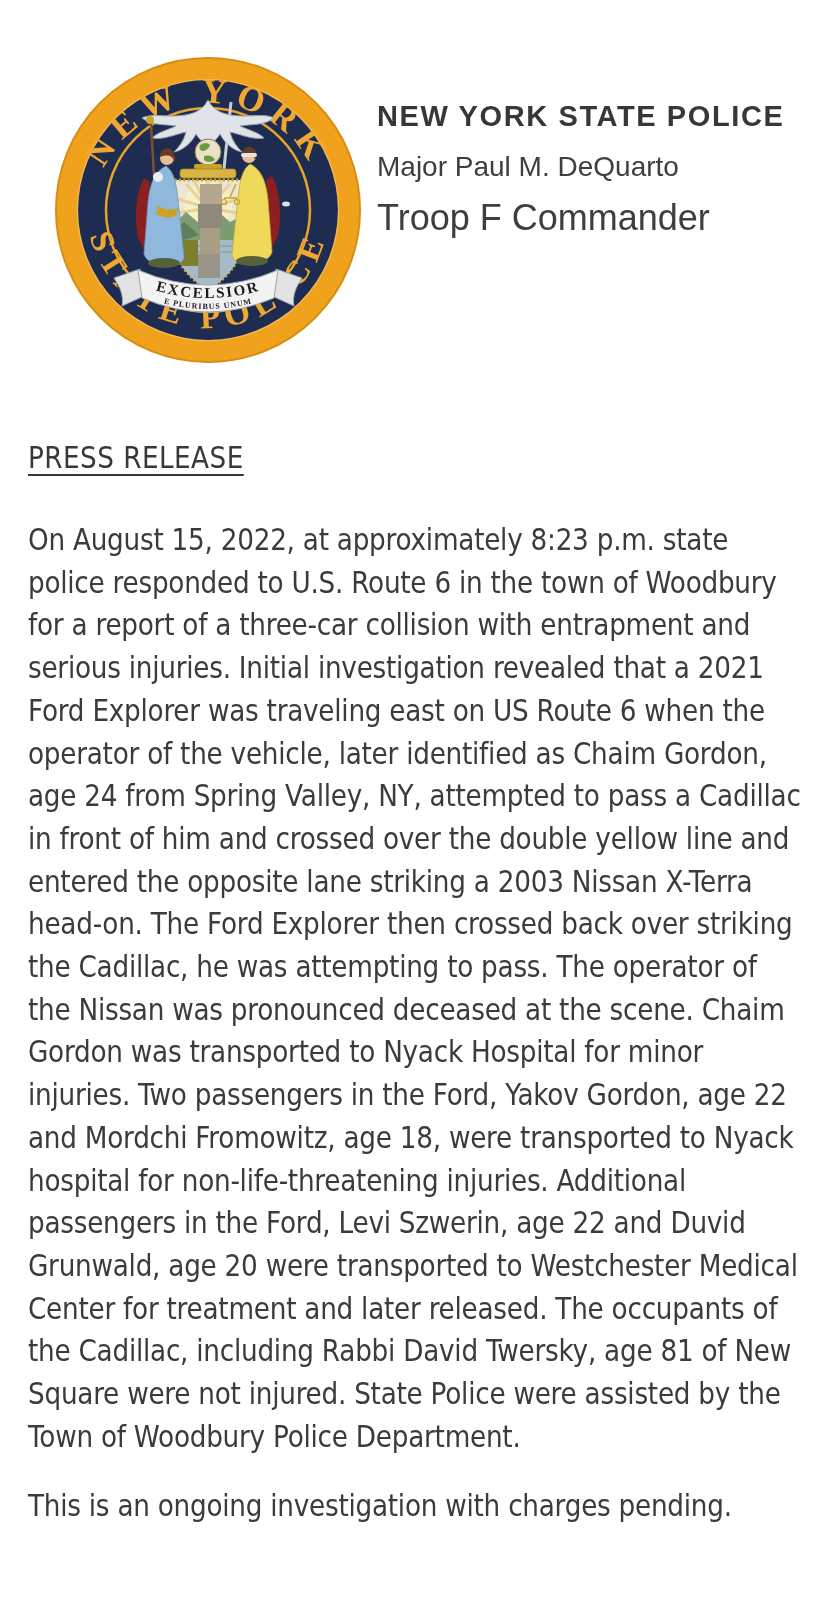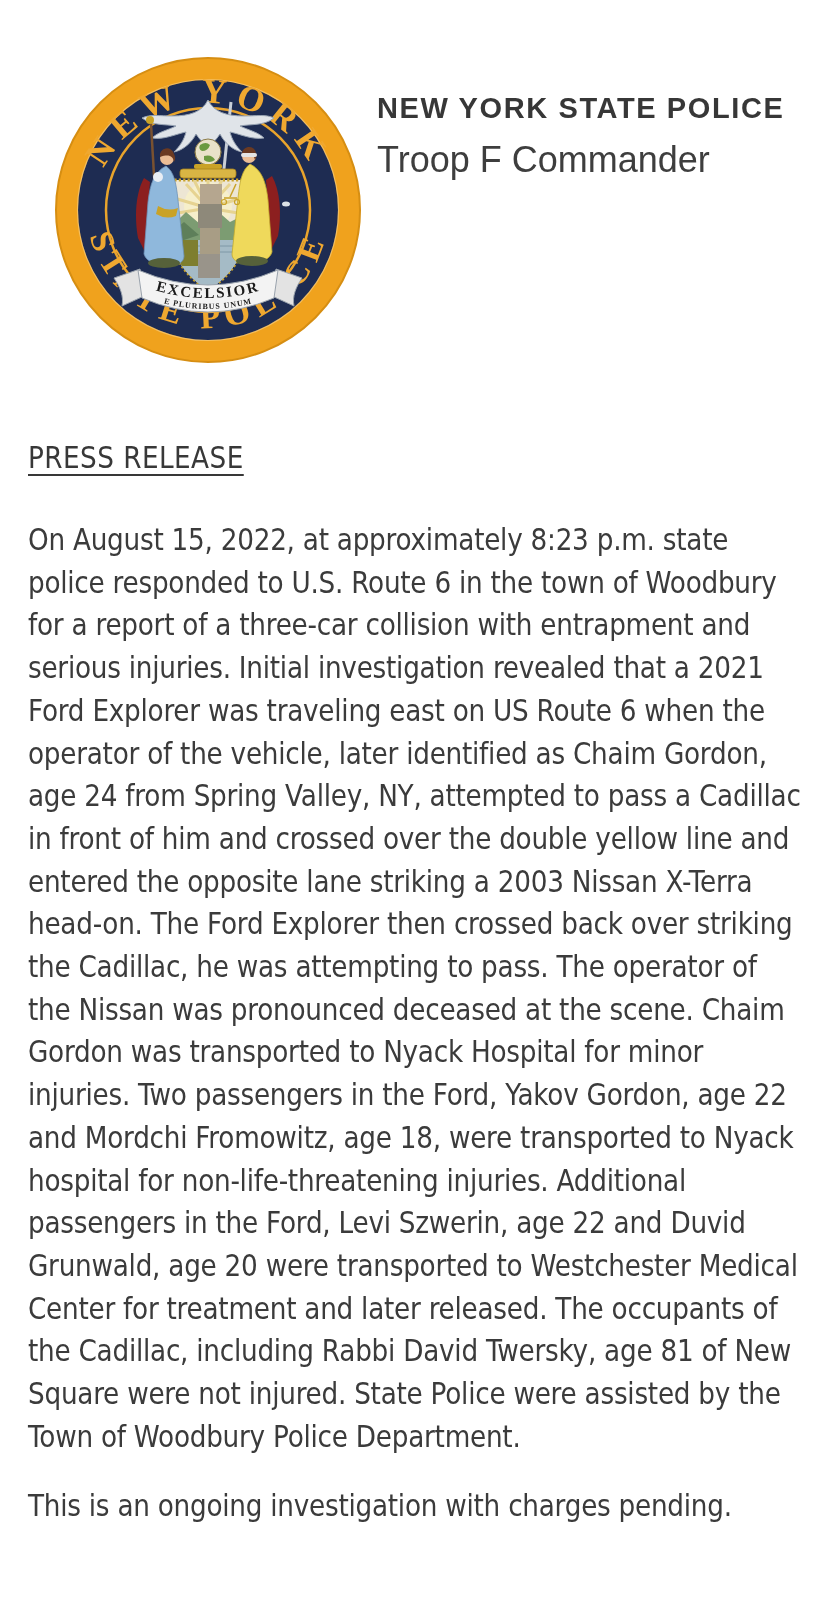--- a/index.html
+++ b/index.html
@@ -2,21 +2,21 @@
 <html><head>
 <meta charset="utf-8">
 <style>
   html,body { margin:0; padding:0; background:#ffffff; }
   .page {
     position:relative; width:828px; height:1600px; background:#ffffff;
     font-family:"Liberation Sans", sans-serif; color:#3b3b3b; overflow:hidden;
   }
   .seal { position:absolute; left:54px; top:56px; width:308px; height:308px; }
 
-  .header-text { position:absolute; left:377px; top:92px; }
+  .header-text { position:absolute; left:377px; top:100px; }
   .agency {
     font-size:29px; font-weight:bold; letter-spacing:1.6px; color:#373737;
     white-space:nowrap;
   }
   .officer { font-size:28px; margin-top:18px; color:#3e3e3e; white-space:nowrap; }
   .officer-title { font-size:36px; margin-top:14px; color:#3e3e3e; white-space:nowrap; }
 
   
   .doc {
     position:absolute; left:28px; top:440px; width:882px;
@@ -142,20 +142,21 @@
         </text>
         <text font-size="8" letter-spacing="1" fill="#1B1B1B">
           <textPath href="#bannerArc2" startOffset="50%" text-anchor="middle">E PLURIBUS UNUM</textPath>
         </text>
       </g>
     </g>
   </svg>
 
   <div class="header-text">
     <div class="agency">NEW YORK STATE POLICE</div>
+    <div class="officer">Major Paul M. DeQuarto</div>
     <div class="officer-title">Troop F Commander</div>
   </div>
 
   <div class="doc">
     <span class="doc-heading">PRESS RELEASE</span>
     <div class="doc-body">
       <p class="first">On August 15, 2022, at approximately 8:23 p.m. state police responded to U.S. Route 6 in the town of Woodbury for a report of a three-car collision with entrapment and serious injuries. Initial investigation revealed that a 2021 Ford Explorer was traveling east on US Route 6 when the operator of the vehicle, later identified as Chaim Gordon, age 24 from Spring Valley, NY, attempted to pass a Cadillac in front of him and crossed over the double yellow line and entered the opposite lane striking a 2003 Nissan X-Terra head-on. The Ford Explorer then crossed back over striking the Cadillac, he was attempting to pass. The operator of the Nissan was pronounced deceased at the scene. Chaim Gordon was transported to Nyack Hospital for minor injuries. Two passengers in the Ford, Yakov Gordon, age 22 and Mordchi Fromowitz, age 18, were transported to Nyack hospital for non-life-threatening injuries. Additional passengers in the Ford, Levi Szwerin, age 22 and Duvid Grunwald, age 20 were transported to Westchester Medical Center for treatment and later released. The occupants of the Cadillac, including Rabbi David Twersky, age 81 of New Square were not injured. State Police were assisted by the Town of Woodbury Police Department.</p>
       <p class="last">This is an ongoing investigation with charges pending.</p>
     </div>
   </div>

